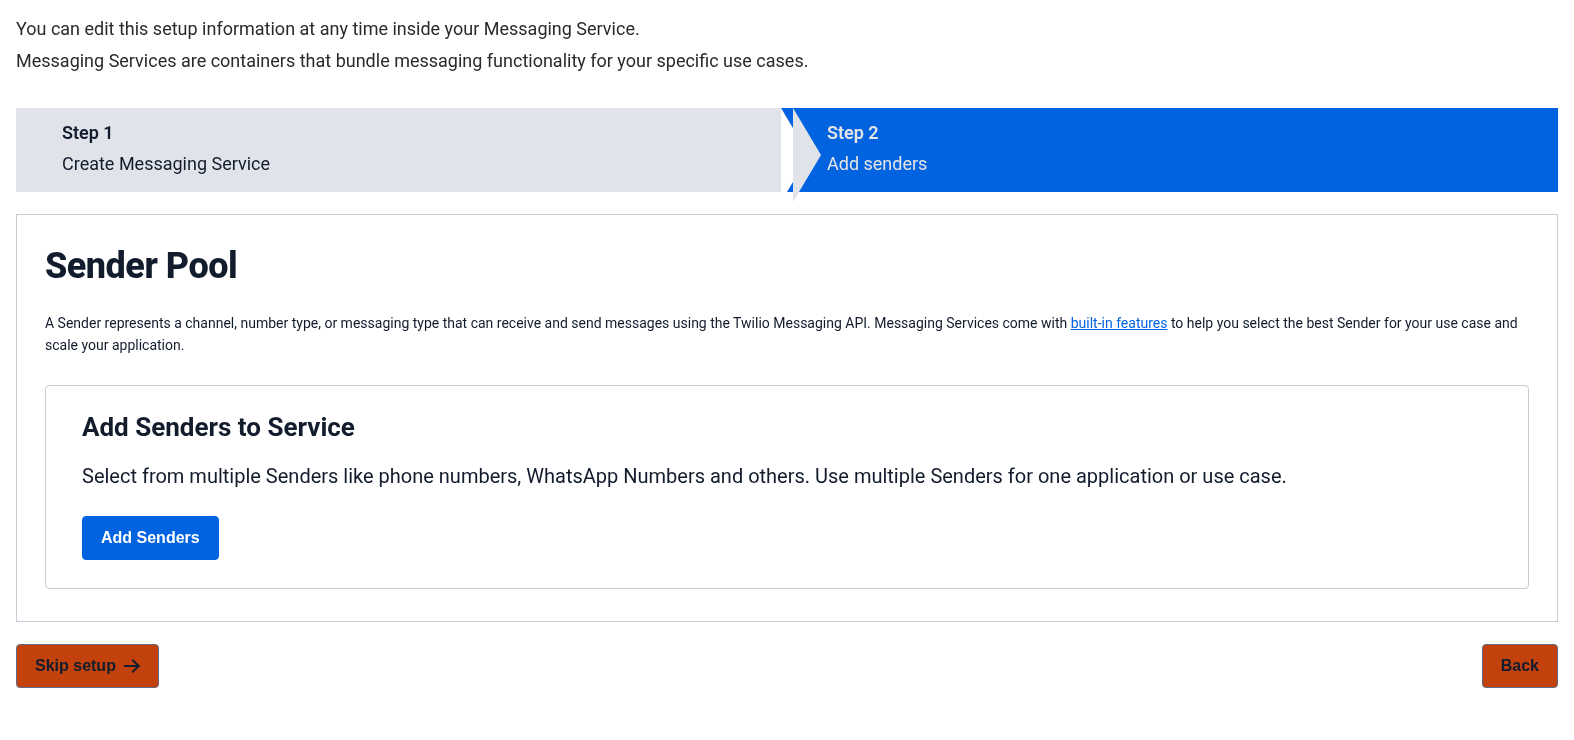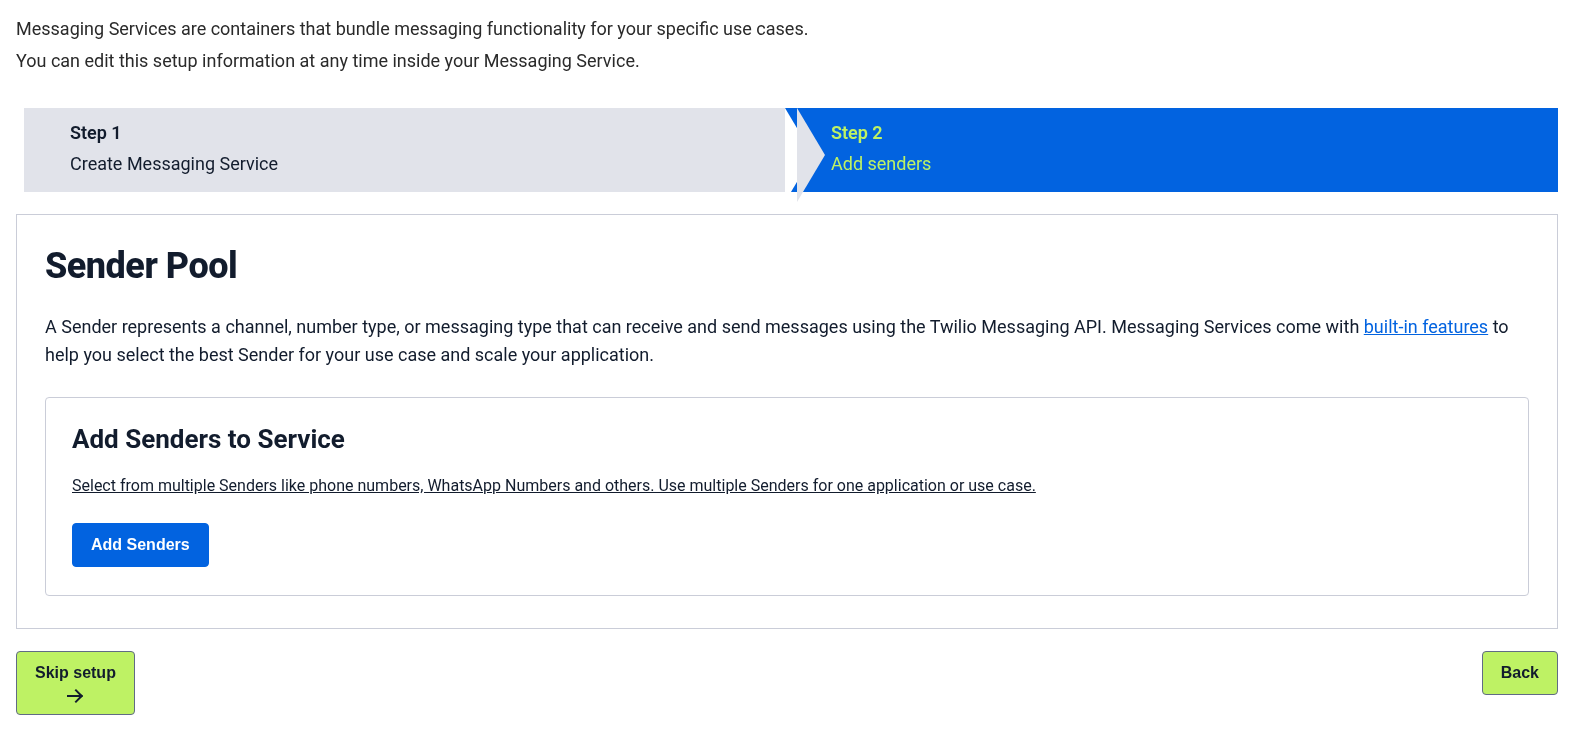--- a/index.html
+++ b/index.html
@@ -32,32 +32,32 @@
     margin-top: 34px;
     width: 100%;
   }
   .step {
     position: relative;
     flex: 1;
     background: var(--grey);
     padding: 14px 24px 18px 46px;
     margin-left: -12px;
   }
-  .step:first-child { margin-left: 8px; }
+  .step:first-child { margin-left: 0; }
   .step .step-title {
     font-weight: 600;
     font-size: 18px;
     margin-bottom: 10px;
   }
   .step .step-sub {
     font-size: 18px;
   }
   .step.active {
     background: var(--blue);
-    color: #bef264;
+    color: #e5e5e5;
   }
   
   .step::before,
   .step::after {
     content: "";
     position: absolute;
     top: 0;
     width: 0;
     height: 0;
   }
@@ -87,64 +87,62 @@
     margin-top: 22px;
     padding: 20px 28px 32px 28px;
   }
   .card h1 {
     font-size: 36px;
     font-weight: 800;
     margin: 10px 0 26px 0;
     letter-spacing: -0.5px;
   }
   .card .desc {
-    font-size: 18px;
+    font-size: 14px;
     line-height: 1.55;
     margin: 0 0 28px 0;
   }
   .card a {
     color: var(--blue);
     text-decoration: underline;
   }
   .subcard {
     border: 1px solid var(--border);
     border-radius: 4px;
-    padding: 22px 26px 28px 26px;
+    padding: 22px 26px 28px 36px;
   }
   .subcard h2 {
     font-size: 26px;
     font-weight: 700;
     margin: 4px 0 22px 0;
   }
   .subcard p {
-    font-size: 16px;
+    font-size: 20px;
     margin: 16px 0 28px 0;
-    text-decoration: underline;
   }
   .btn {
     display: inline-flex;
     align-items: center;
     gap: 8px;
     font-weight: 600;
     font-size: 16px;
     padding: 12px 18px;
     border-radius: 4px;
     border: 1px solid transparent;
     cursor: pointer;
   }
   .btn-primary {
     background: var(--blue);
     color: #fff;
     border-color: var(--blue);
   }
   .btn-outline {
-    background: #bef264;
+    background: #c2410c;
     color: var(--text);
     border-color: #606b85;
-    flex-direction: column;
   }
 
   
   .footer {
     display: flex;
     justify-content: space-between;
     align-items: flex-start;
     margin-top: 22px;
     padding-bottom: 0;
   }
@@ -185,22 +183,22 @@
     height: 740px;
     overflow: hidden;
   }
 </style>
 </head>
 <body>
 
 <div class="clip">
 
   <div class="intro">
+    <p>You can edit this setup information at any time inside your Messaging Service.</p>
     <p>Messaging Services are containers that bundle messaging functionality for your specific use cases.</p>
-    <p>You can edit this setup information at any time inside your Messaging Service.</p>
   </div>
 
   <div class="stepper">
     <div class="step">
       <div class="step-title">Step 1</div>
       <div class="step-sub">Create Messaging Service</div>
     </div>
     <div class="step active">
       <div class="step-title">Step 2</div>
       <div class="step-sub">Add senders</div>

